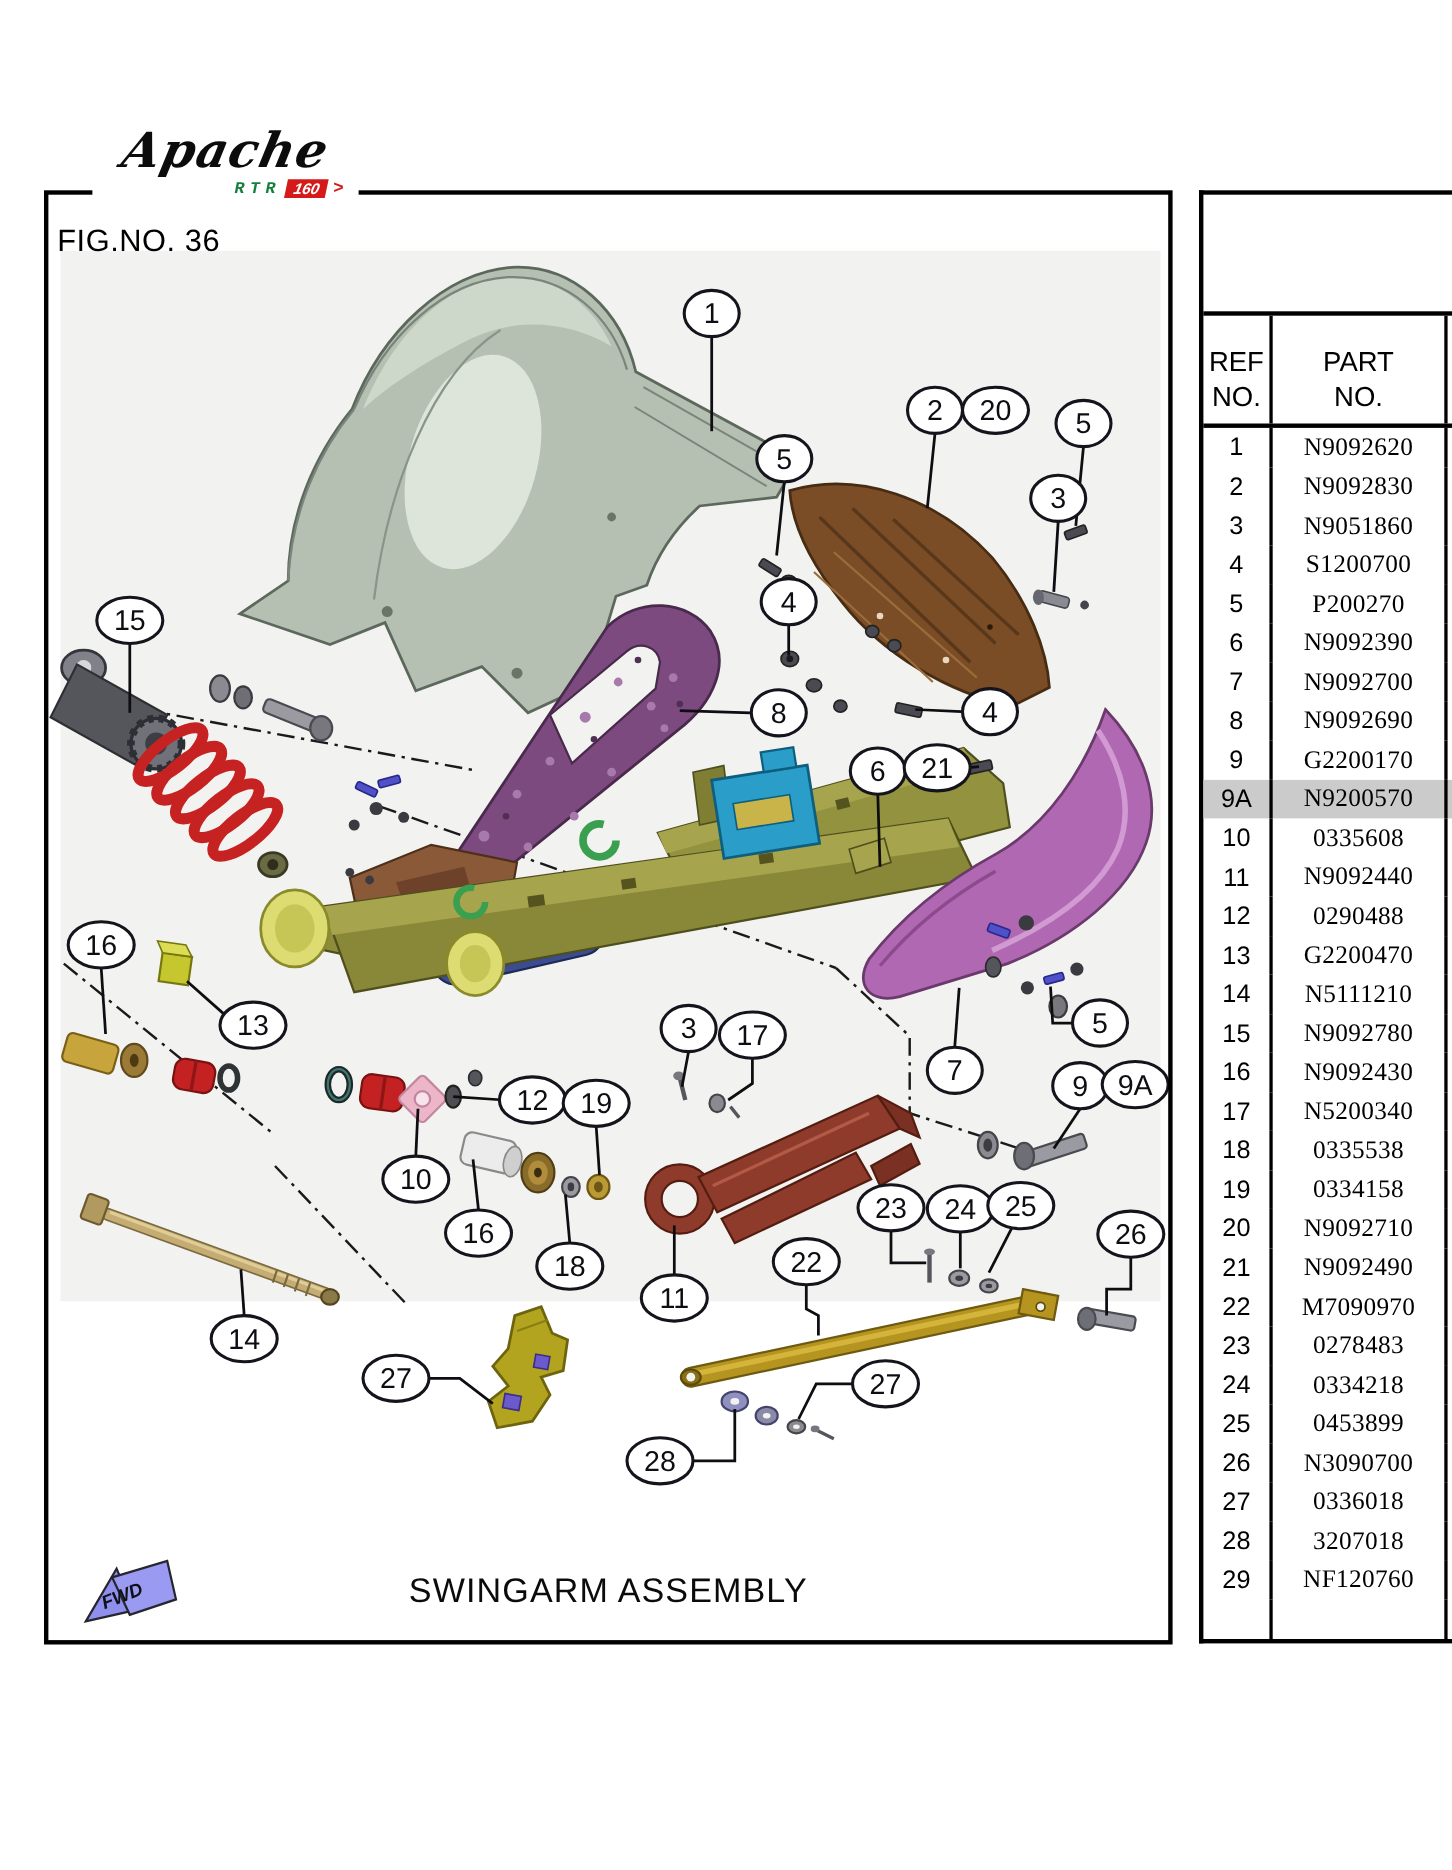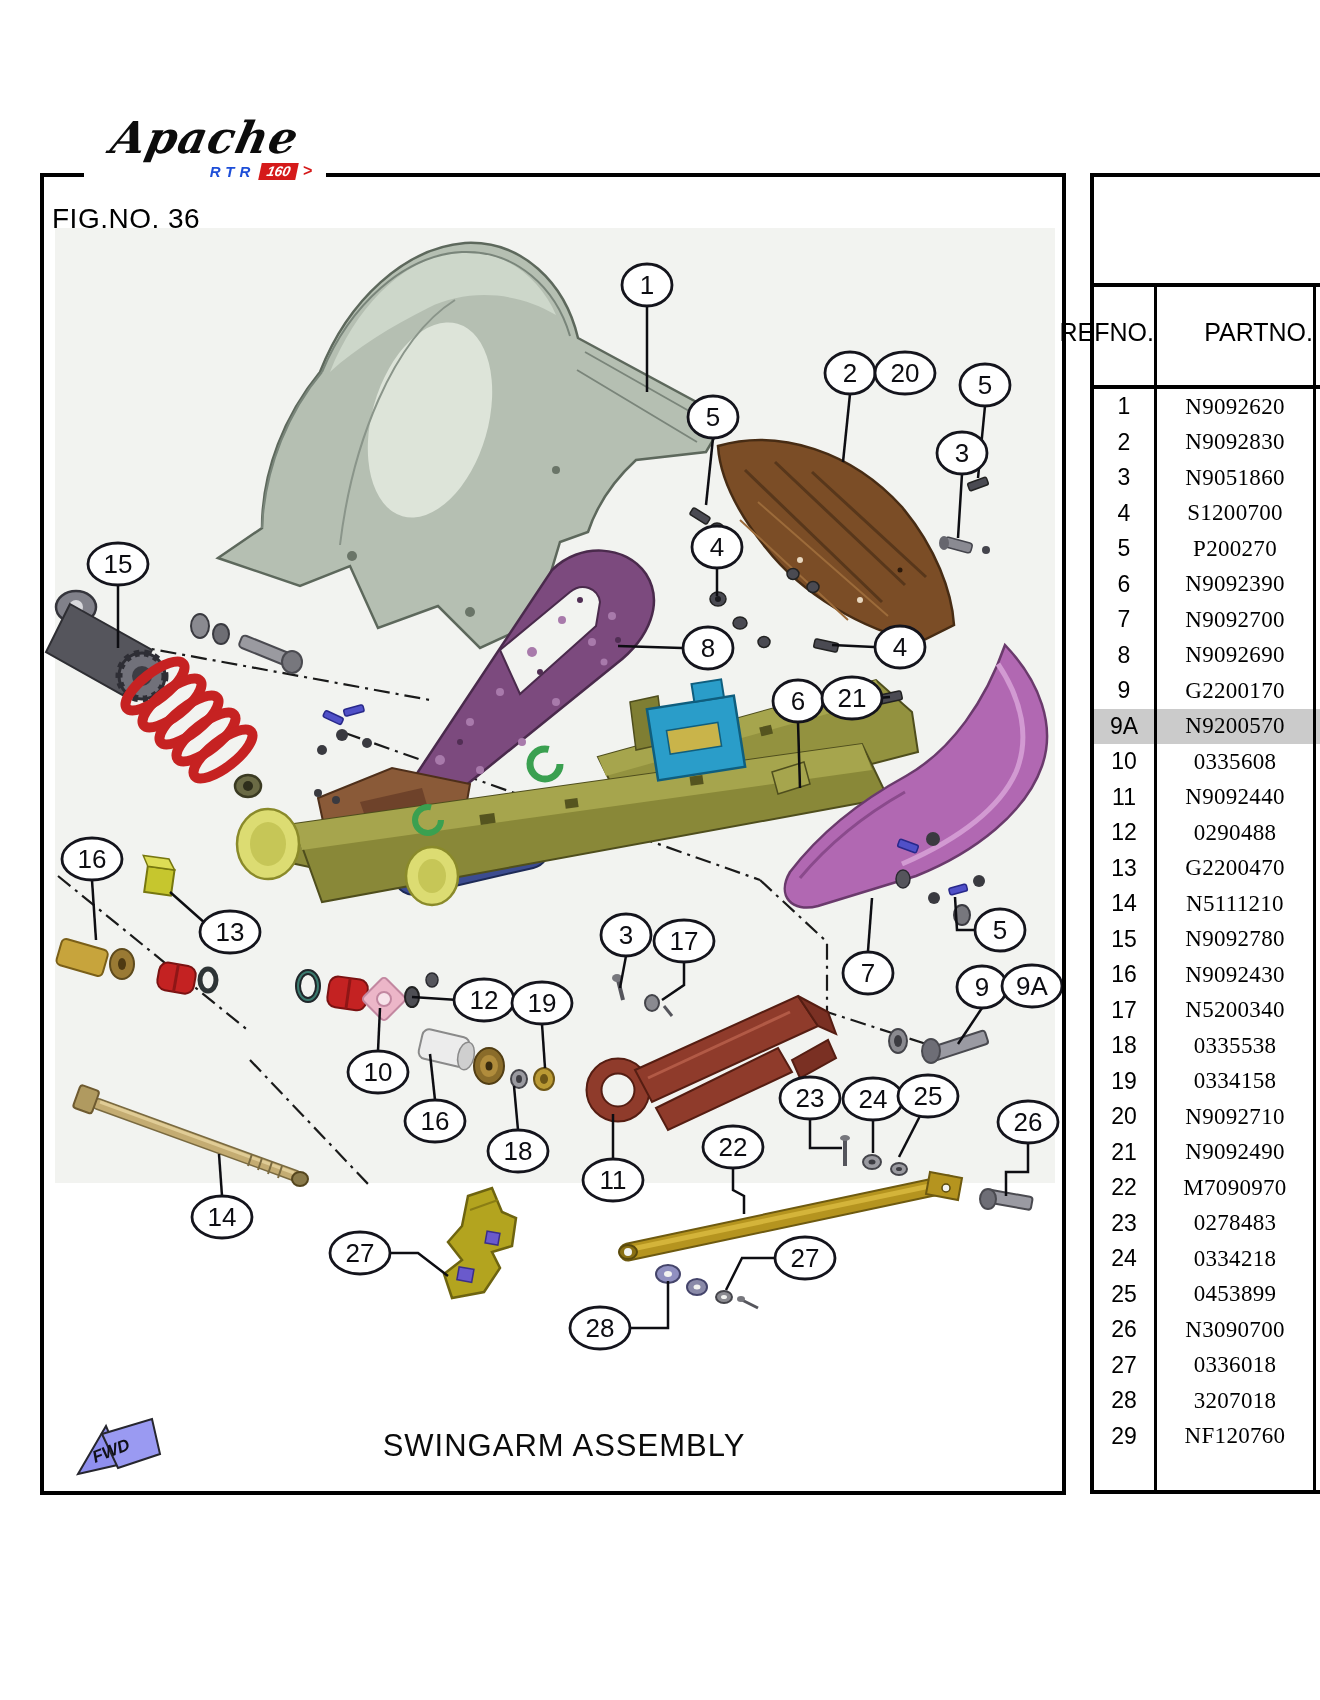--- a/index.html
+++ b/index.html
@@ -6,33 +6,33 @@
   .root{position:relative;width:1320px;height:1700px;background:#fff;overflow:hidden;
         font-family:"Liberation Sans",sans-serif;color:#000;}
   .frame{position:absolute;left:40px;top:173px;width:1026px;height:1322px;
          border:4px solid #000;box-sizing:border-box;background:transparent;}
   .canvas{position:absolute;left:0;top:0;width:1320px;height:1700px;}
   .fig-label{position:absolute;left:52px;top:203px;font-size:28px;letter-spacing:0.5px;z-index:6;}
   .logo{position:absolute;left:84px;top:114px;width:242px;padding:2px 0 4px 0;background:#fff;z-index:5;text-align:center;}
   .logo-script{font-family:"DejaVu Serif",serif;font-style:italic;font-weight:bold;font-size:44px;
                line-height:1.0;transform:skewX(-12deg);letter-spacing:1px;color:#0c0c0c;}
   .logo-sub{display:flex;justify-content:flex-end;align-items:center;gap:5px;padding-right:14px;margin-top:2px;}
-  .logo-rtr{font-style:italic;font-weight:bold;font-size:15px;letter-spacing:5px;color:#1d4ed8;}
+  .logo-rtr{font-style:italic;font-weight:bold;font-size:15px;letter-spacing:5px;color:#15803d;font-family:Liberation Mono, monospace;}
   .logo-badge{background:#d51a1a;color:#fff;font-style:italic;font-weight:bold;font-size:14px;
               line-height:17px;padding:0 7px;transform:skewX(-12deg);}
   .logo-swoosh{color:#d51a1a;font-weight:bold;font-style:italic;font-size:16px;}
-  .title{position:absolute;left:51px;top:1428px;width:1026px;text-align:center;
+  .title{position:absolute;left:40px;top:1428px;width:1026px;text-align:center;
          font-size:31px;letter-spacing:1px;color:#0b0b0b;z-index:4;}
   
   .ptable{position:absolute;left:1090px;top:173px;width:240px;height:1321px;
           border:4px solid #000;border-right:none;box-sizing:border-box;background:#fff;
           display:flex;flex-direction:column;z-index:4;}
   .t-blank{height:106px;border-bottom:4px solid #000;}
   .t-head{height:98px;border-bottom:4px solid #000;display:flex;}
-  .t-head .hc{display:flex;flex-direction:row;justify-content:flex-end;align-items:center;
+  .t-head .hc{display:flex;flex-direction:column;justify-content:flex-end;align-items:center;
               font-size:25px;line-height:1.28;padding-bottom:8px;}
   .hc-ref{width:60px;border-right:3px solid #000;}
   .hc-part{width:156px;border-right:3px solid #000;}
   .hc-sliver{flex:1;}
   .t-body{flex:1;display:flex;flex-direction:column;}
   .trow{display:flex;height:35.5px;flex:0 0 auto;}
   .trow.filler{flex:1 1 auto;height:auto;}
   .trow .c-ref{width:60px;border-right:3px solid #000;display:flex;align-items:center;justify-content:center;
                font-size:23px;}
   .trow .c-part{width:156px;border-right:3px solid #000;display:flex;align-items:center;justify-content:center;

